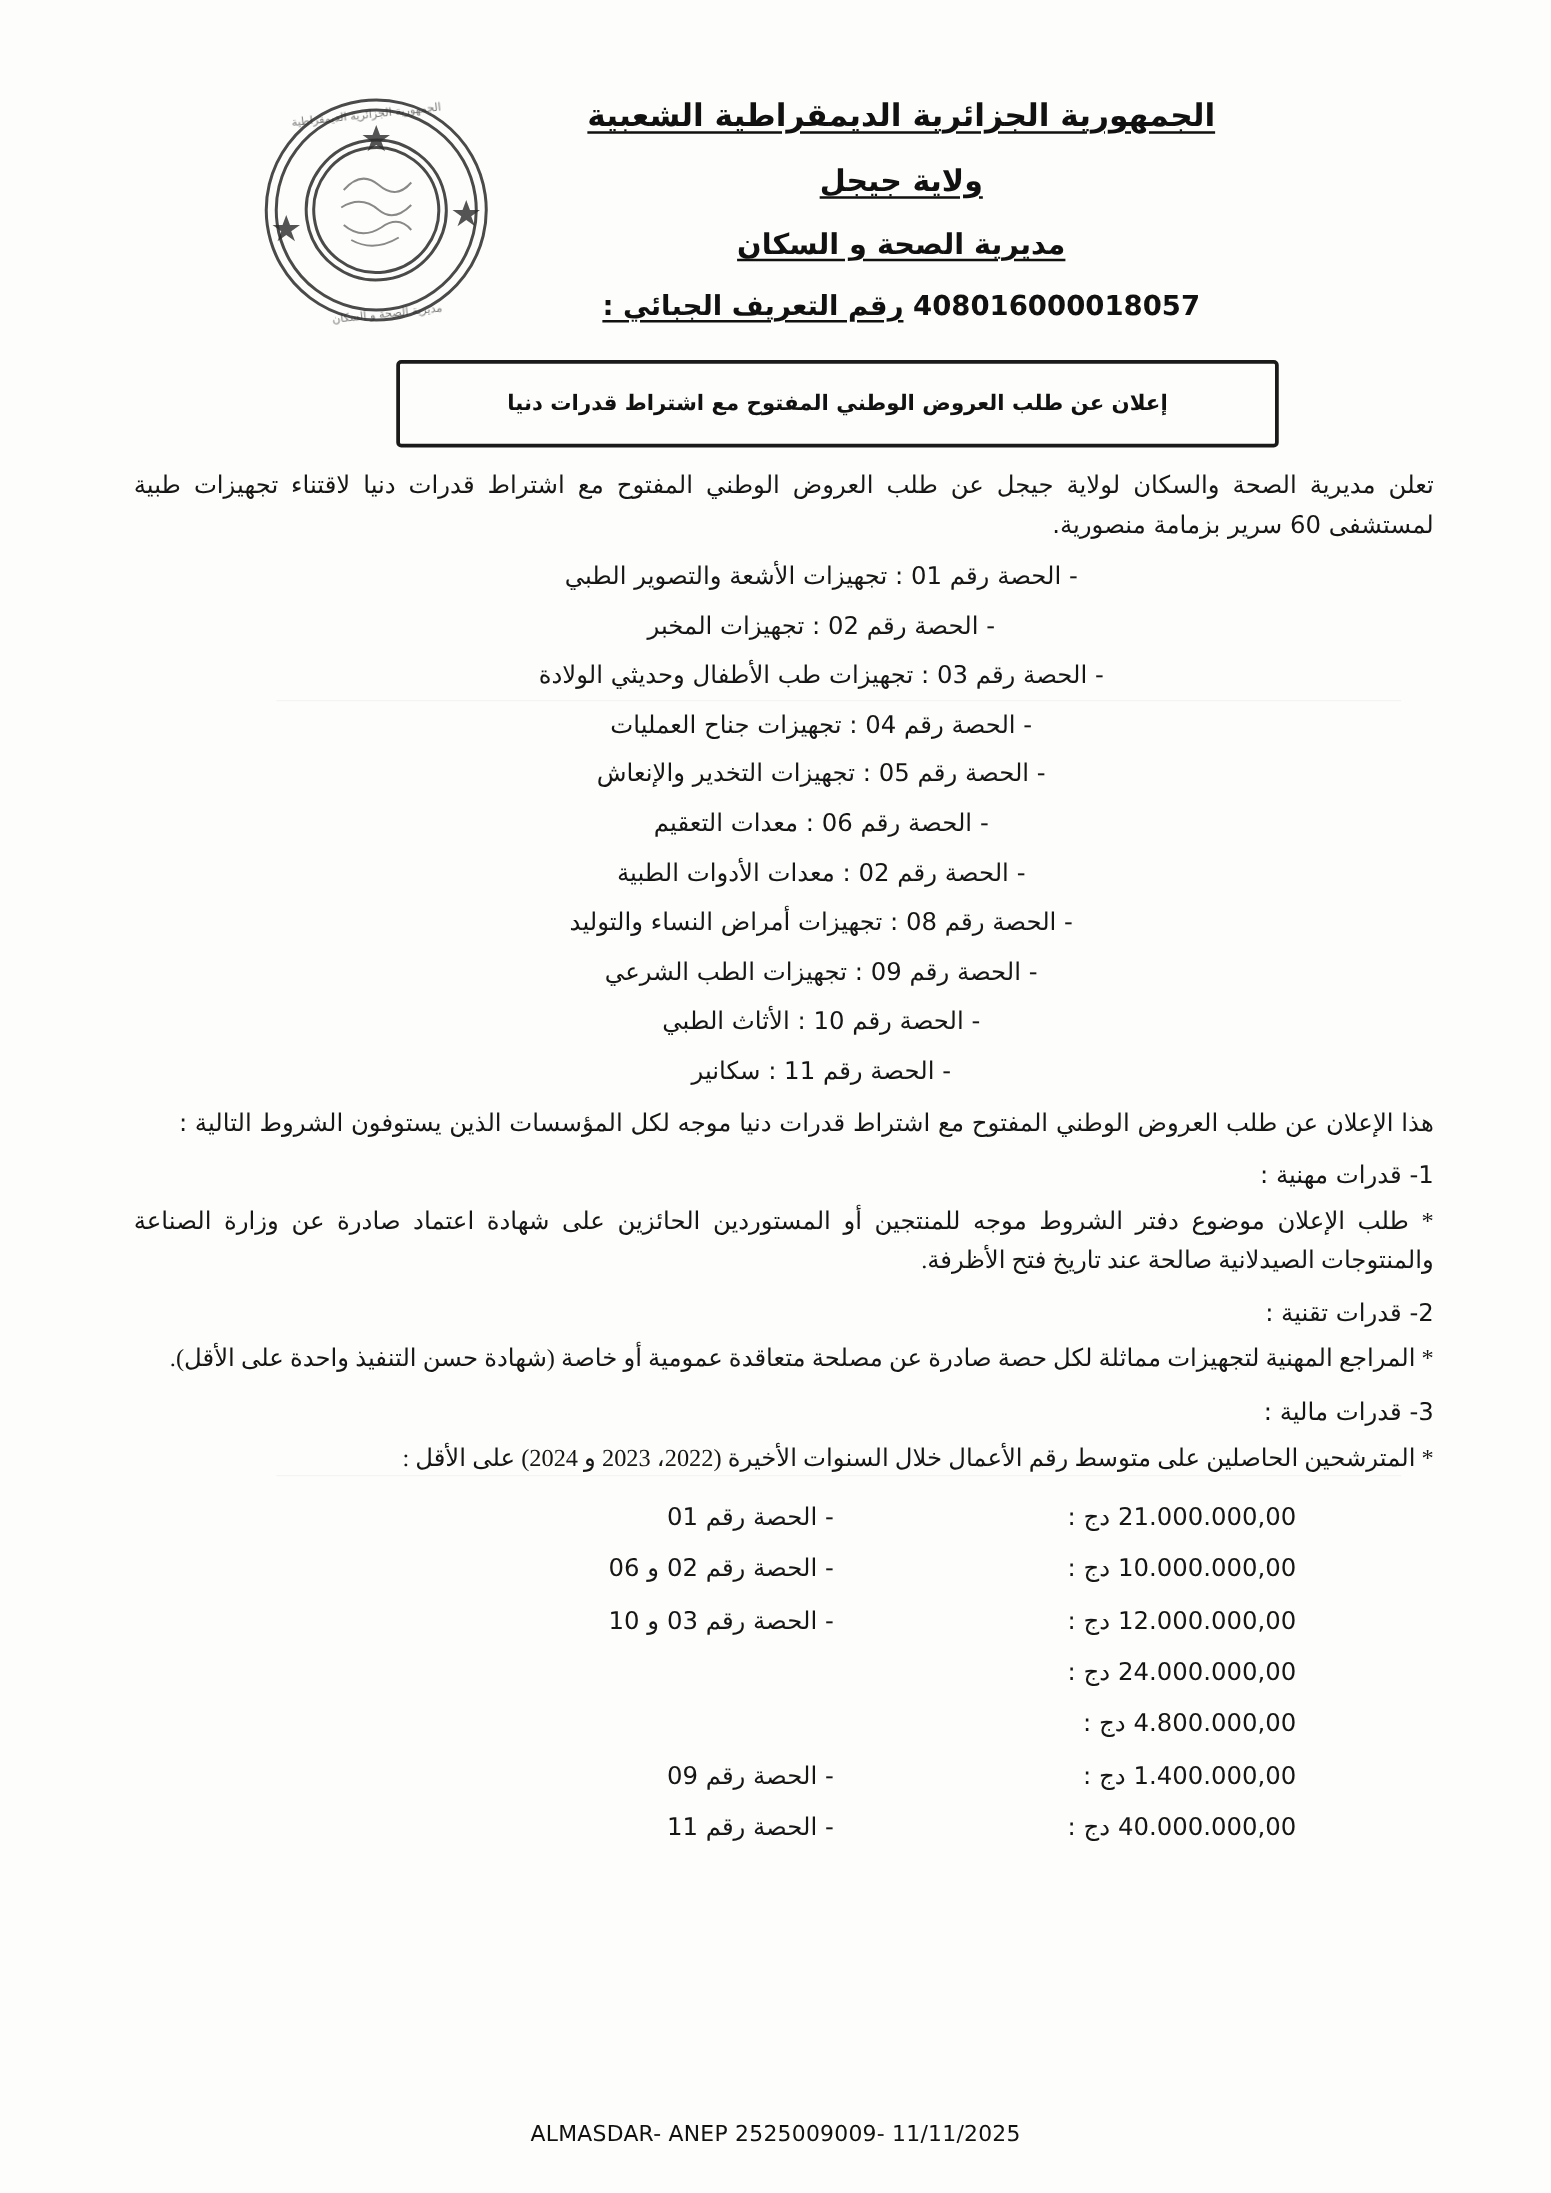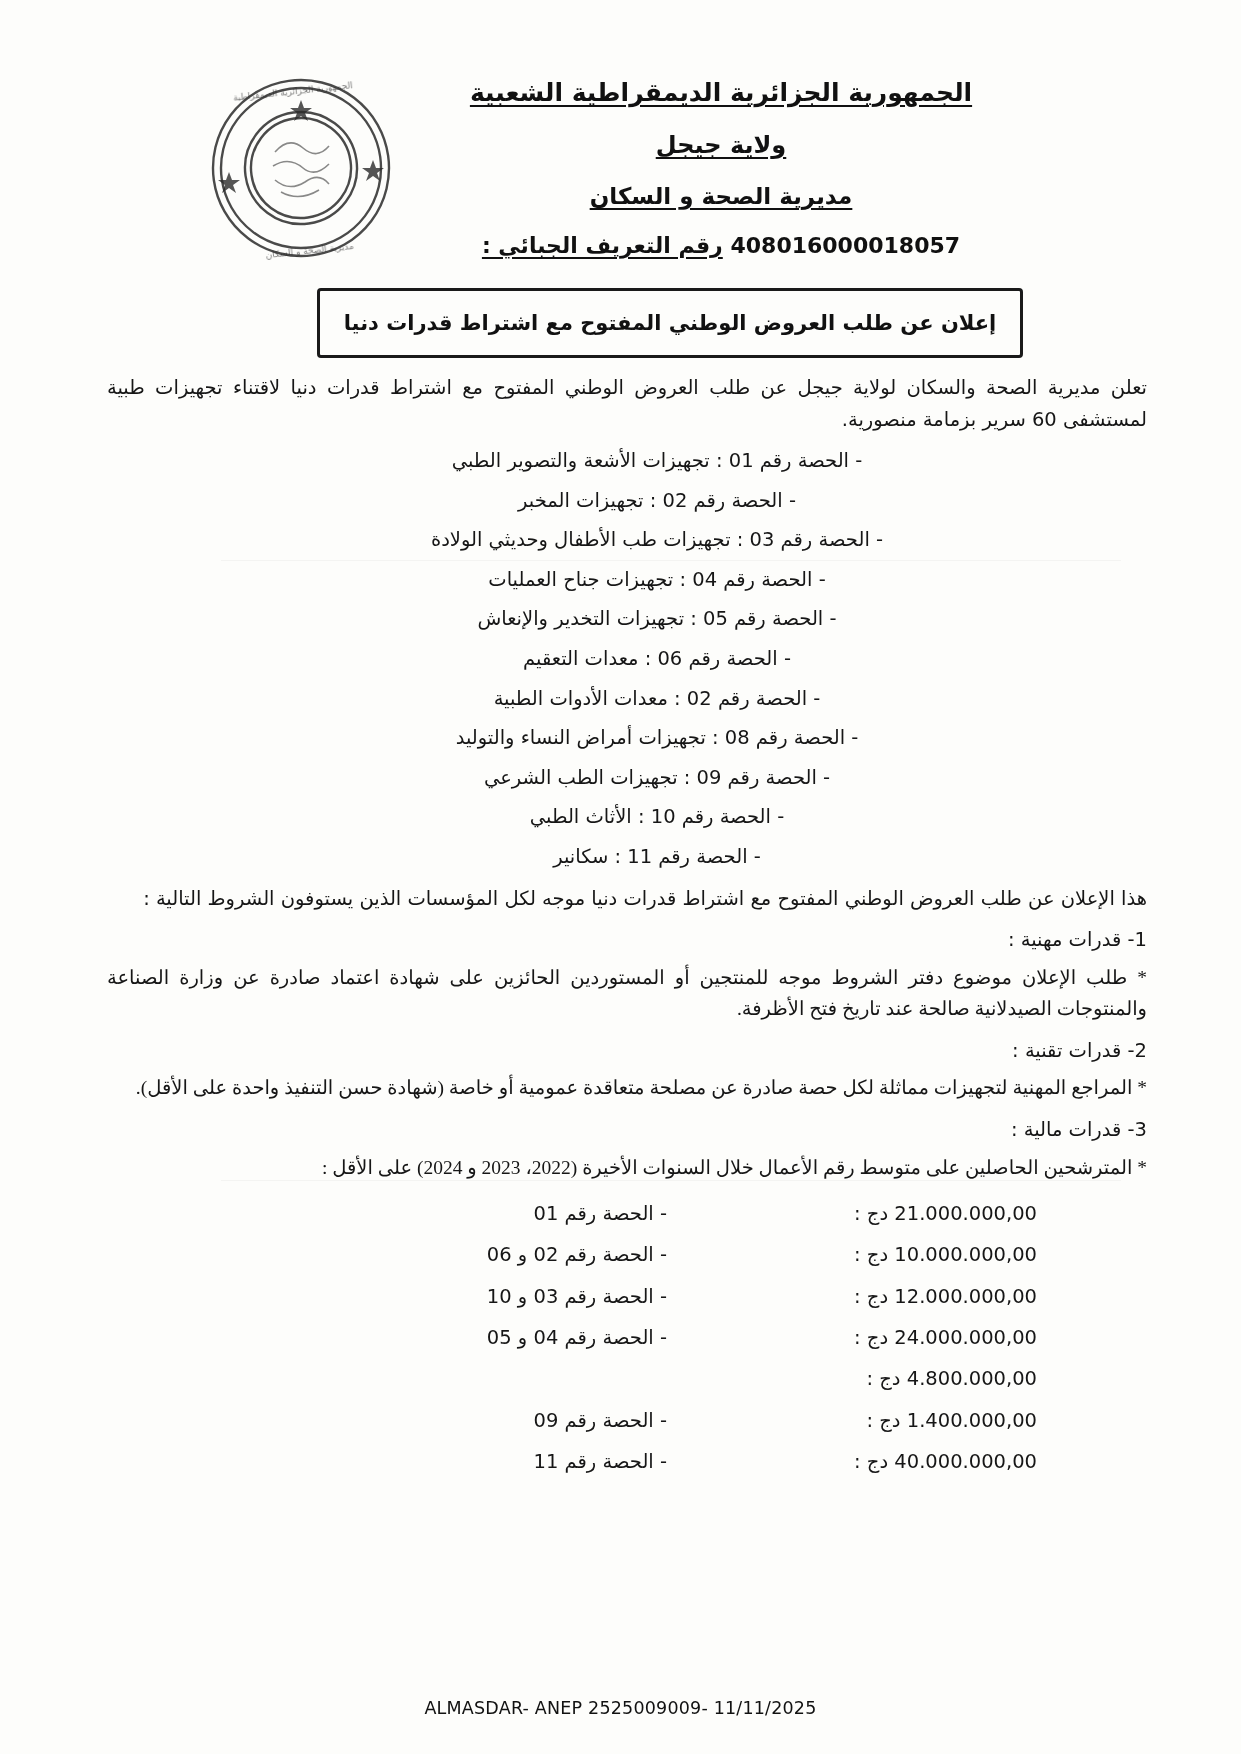--- a/index.html
+++ b/index.html
@@ -60,21 +60,21 @@
     right: 218px;
     width: 700px;
     height: 64px;
     border: 3px solid #1a1a1a;
     border-radius: 4px;
     display: flex;
     align-items: center;
     justify-content: center;
   }
   .title-box .t {
-    font-size: 21px;
+    font-size: 17px;
     font-weight: bold;
     color: #111;
   }
 
   
   .body {
     position: absolute;
     top: 372px;
     right: 94px;
     width: 1040px;
@@ -234,21 +234,20 @@
       <div class="fin-row">
         <div class="amount">10.000.000,00 دج :</div>
         <div class="lot">- الحصة رقم 02 و 06</div>
       </div>
       <div class="fin-row">
         <div class="amount">12.000.000,00 دج :</div>
         <div class="lot">- الحصة رقم 03 و 10</div>
       </div>
       <div class="fin-row">
         <div class="amount">24.000.000,00 دج :</div>
-        <div class="lot">- الحصة رقم 04 و 05</div>
       </div>
       <div class="fin-row">
         <div class="amount">4.800.000,00 دج :</div>
       </div>
       <div class="fin-row">
         <div class="amount">1.400.000,00 دج :</div>
         <div class="lot">- الحصة رقم 09</div>
       </div>
       <div class="fin-row">
         <div class="amount">40.000.000,00 دج :</div>

